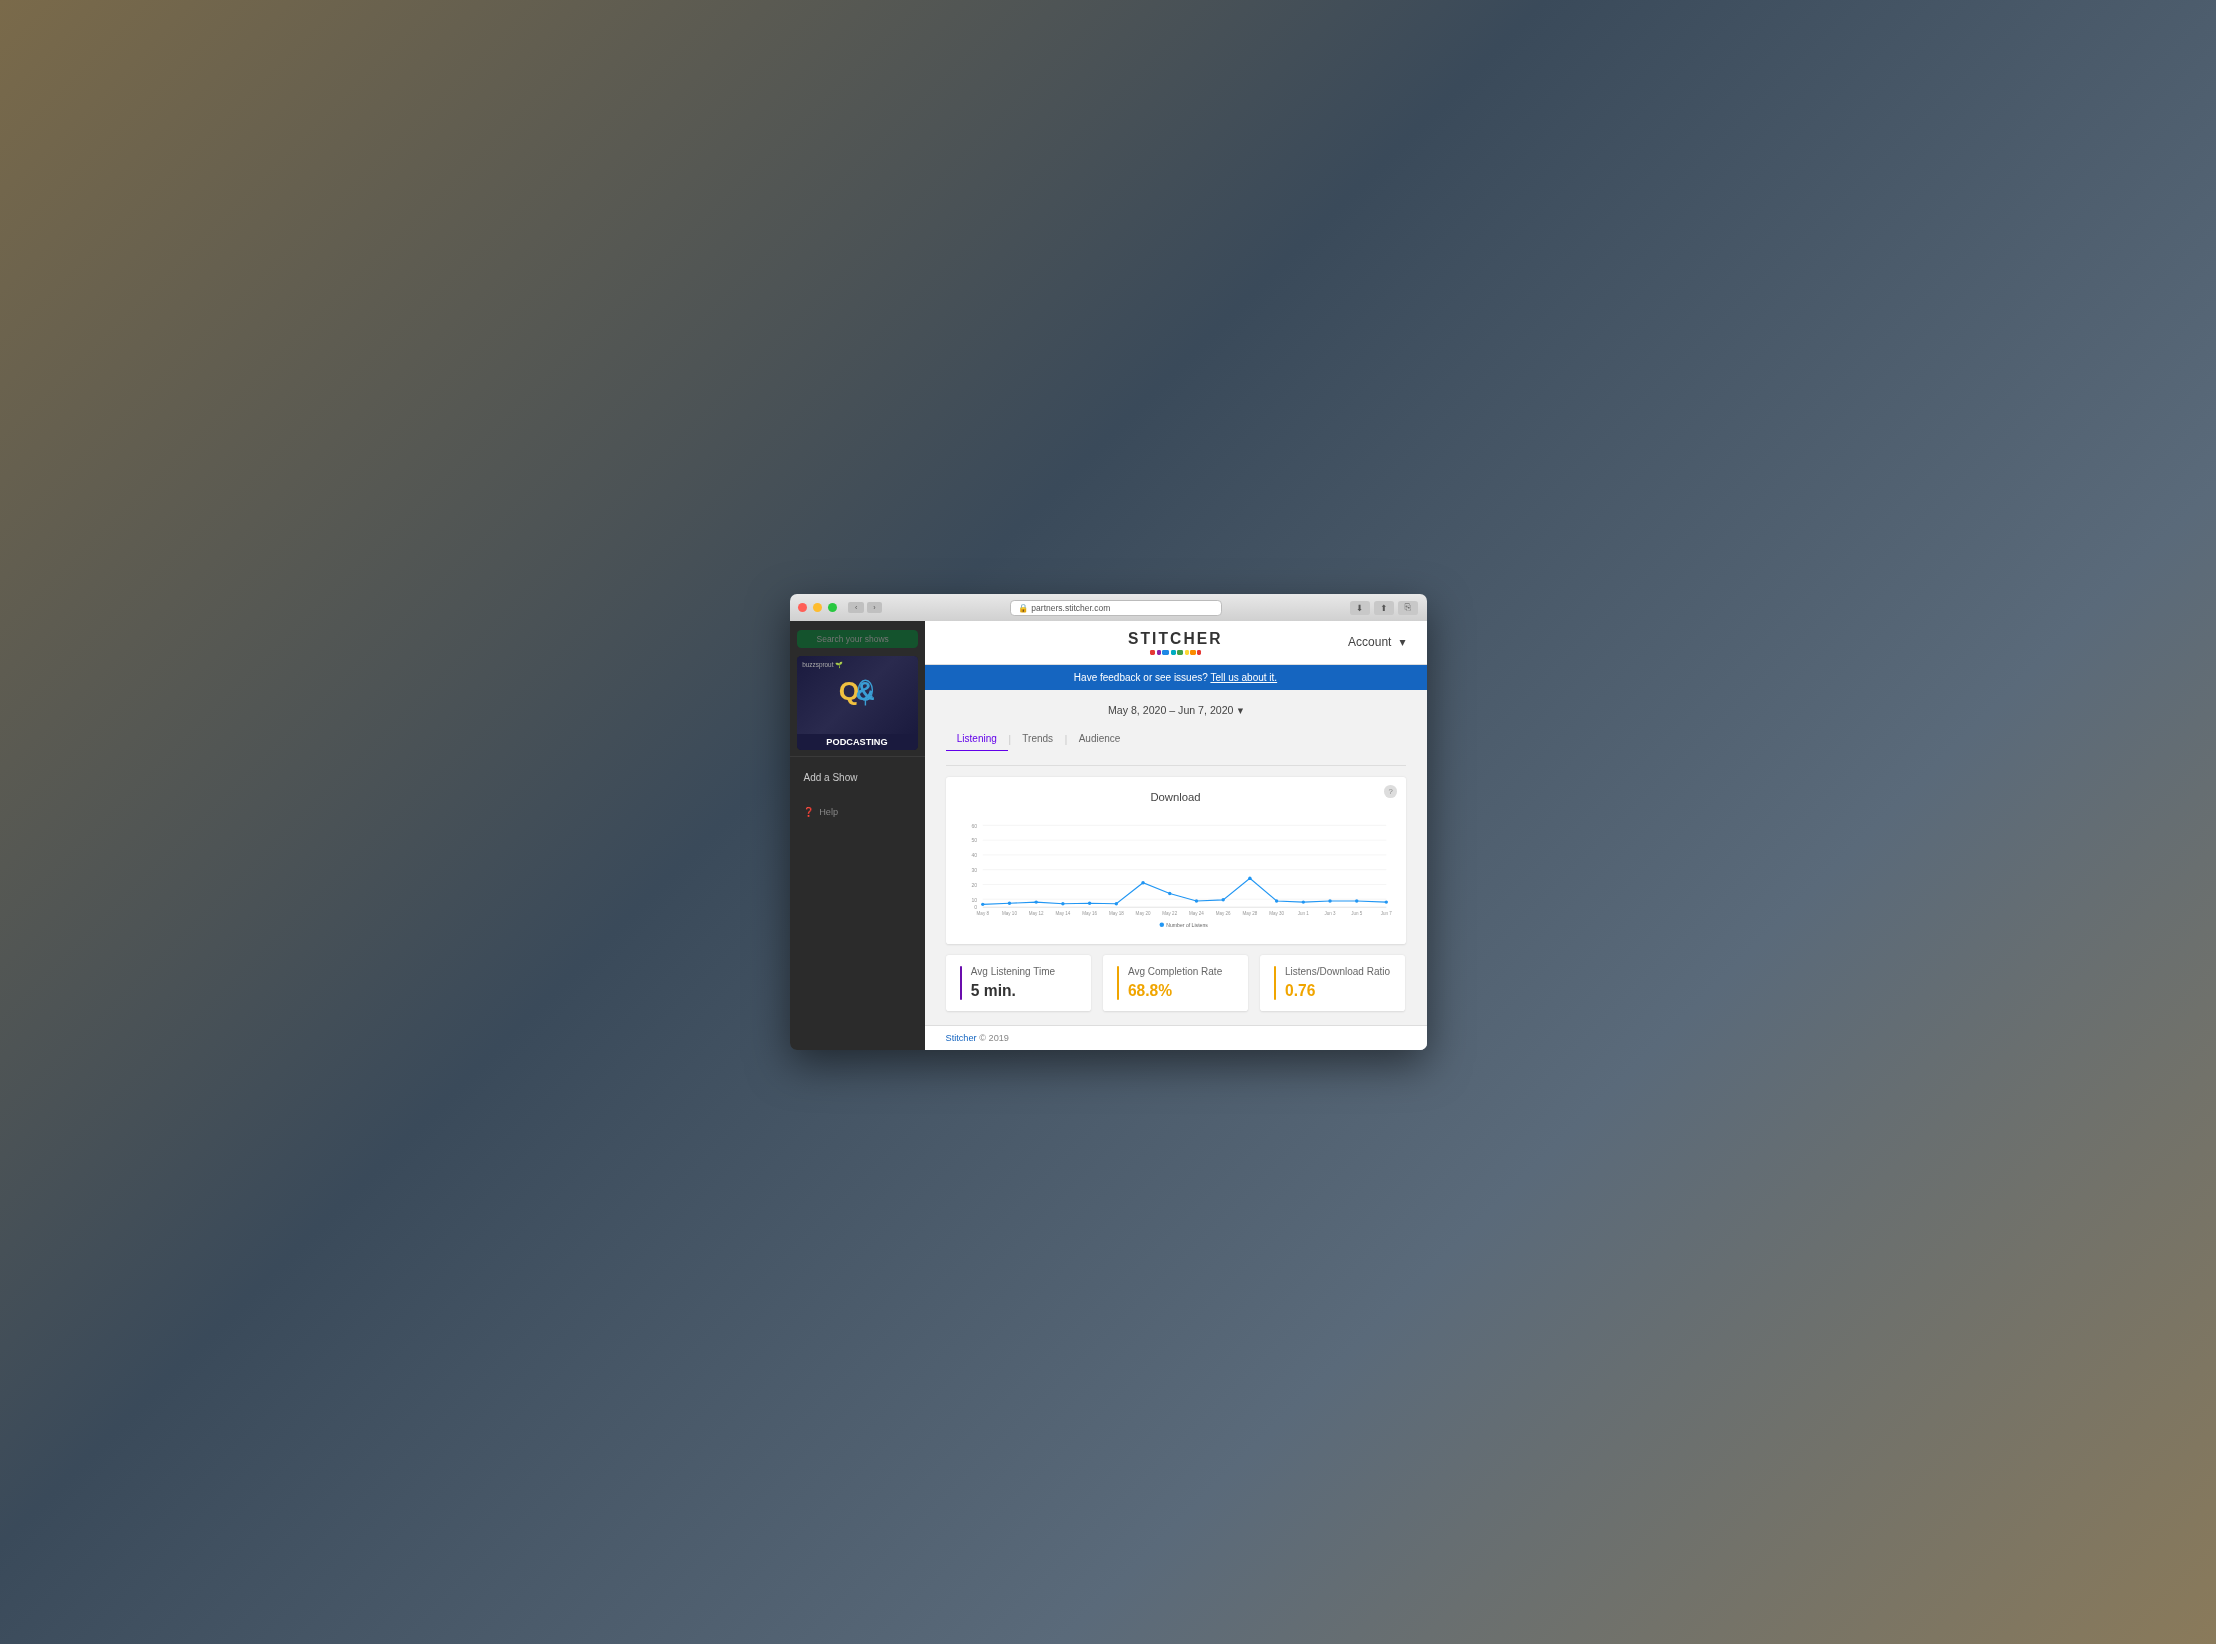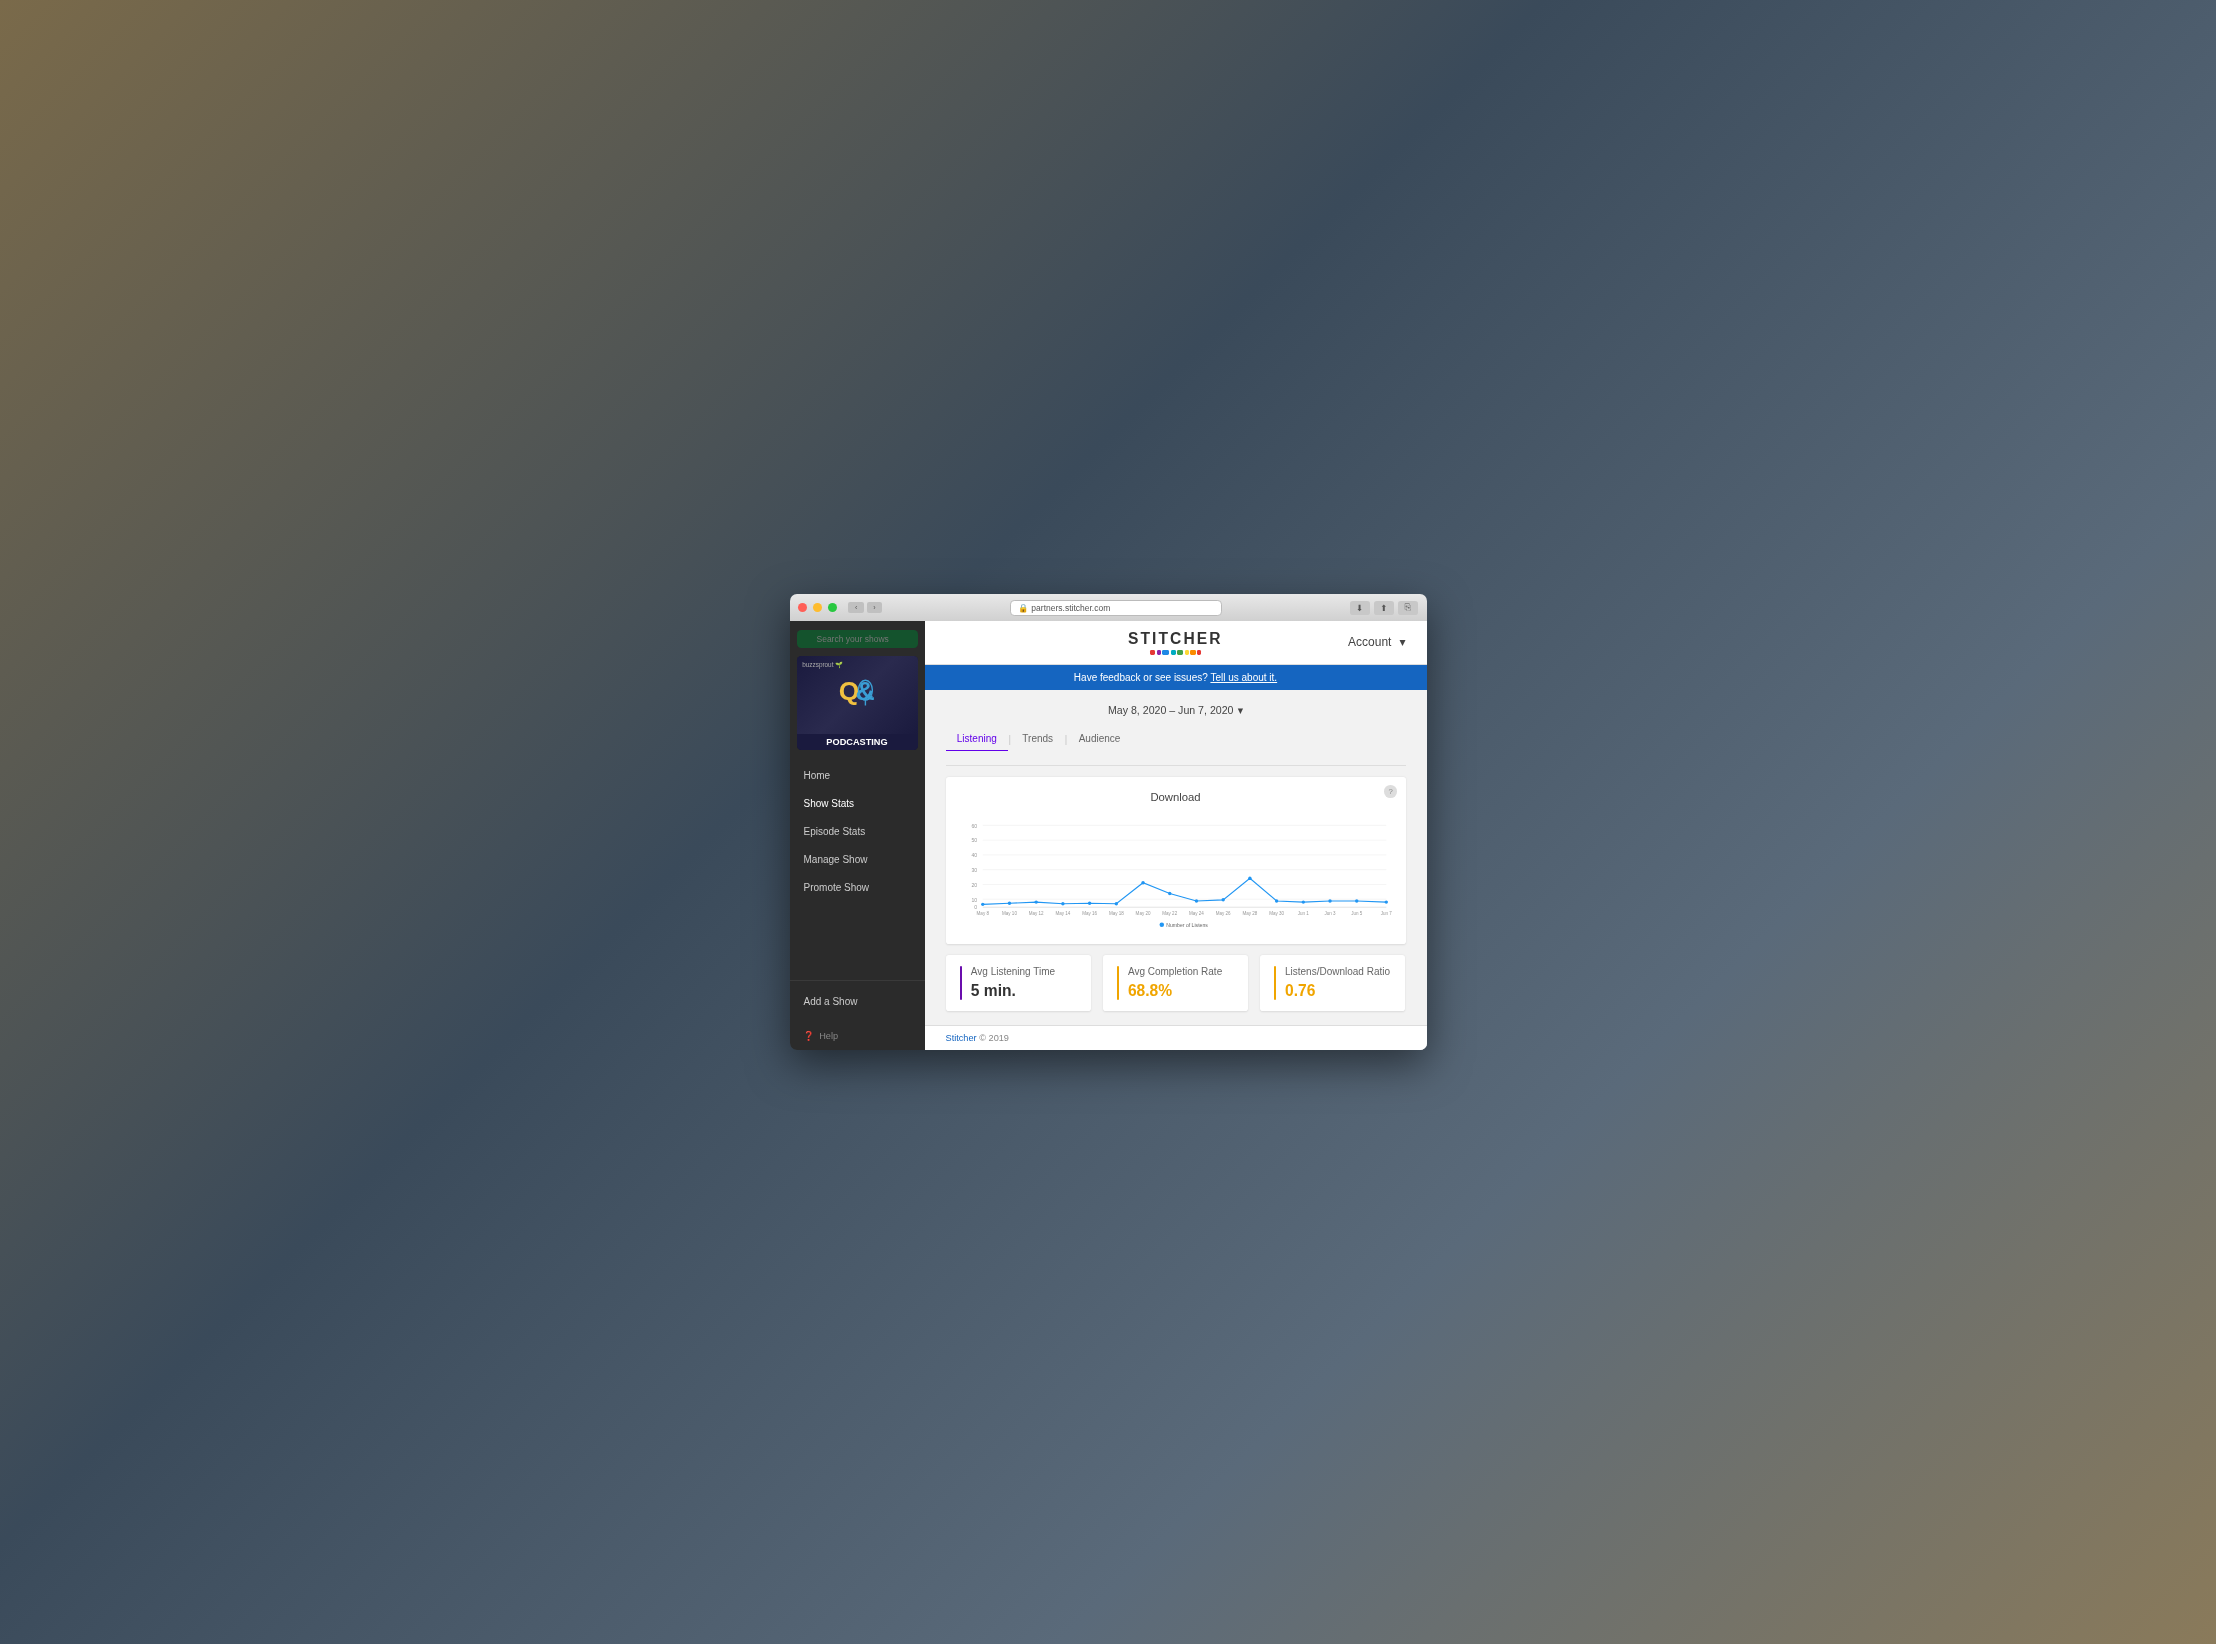--- a/index.html
+++ b/index.html
@@ -459,37 +459,20 @@
             <text x="28" y="42" font-size="38" font-weight="bold" fill="#3a9fd5" font-family="Arial">&amp;</text>
 
             <ellipse cx="42" cy="28" rx="10" ry="14" fill="none" stroke="#3a9fd5" stroke-width="2"></ellipse>
             <line x1="42" y1="42" x2="42" y2="50" stroke="#3a9fd5" stroke-width="2"></line>
             <path d="M32 36 Q42 48 52 36" fill="none" stroke="#3a9fd5" stroke-width="2"></path>
           </svg>
         </div>
         <div class="podcast-title">PODCASTING</div>
       </div>
 
-      <div class="sidebar-nav">
-        <div class="sidebar-item">
-          <span>Home</span>
-        </div>
-        <div class="sidebar-item active">
-          <span>Show Stats</span>
-        </div>
-        <div class="sidebar-item">
-          <span>Episode Stats</span>
-        </div>
-        <div class="sidebar-item">
-          <span>Manage Show</span>
-        </div>
-        <div class="sidebar-item">
-          <span>Promote Show</span>
-        </div>
-      </div>
 
       <div class="sidebar-add">
         <span>Add a Show</span>
       </div>
 
       <div class="sidebar-help">
         <span>❓</span>
         <span>Help</span>
       </div>
     </div>

